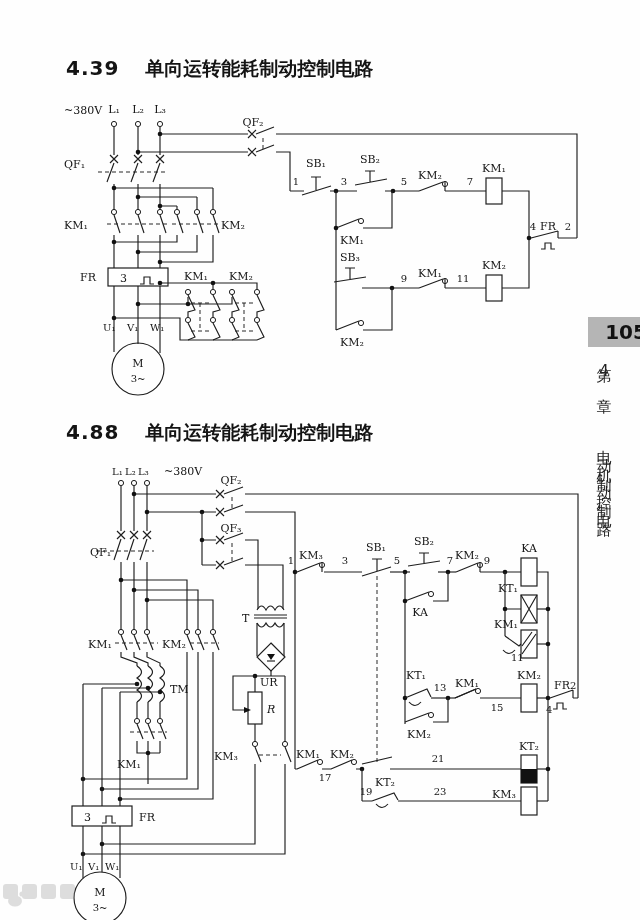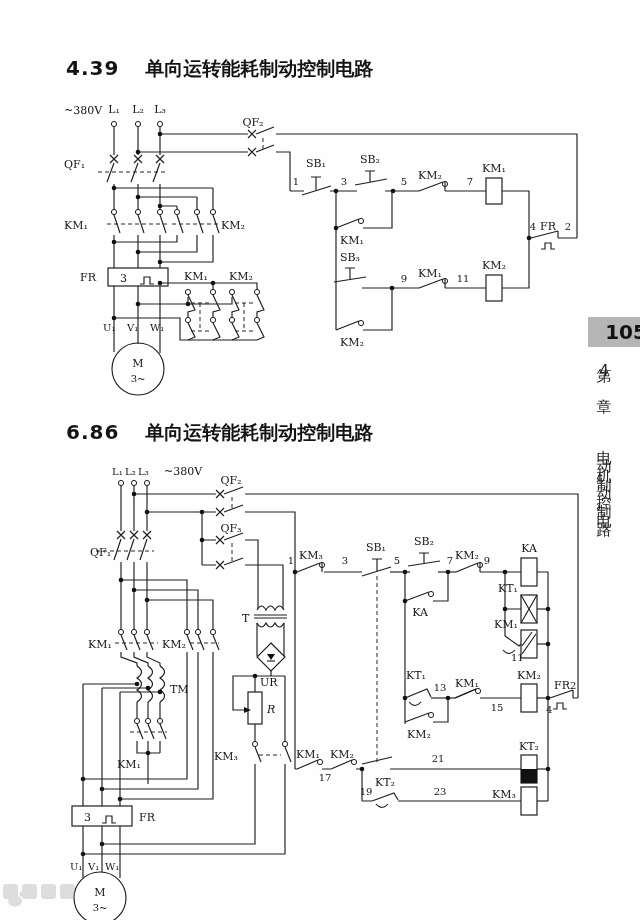--- a/index.html
+++ b/index.html
@@ -34,21 +34,21 @@
 </style>
 </head>
 <body>
 
 <div id="page">
 
   <div class="title" style="top:56px">
     <span class="no">4.39</span><span class="tx">单向运转能耗制动控制电路</span>
   </div>
   <div class="title" style="top:420px">
-    <span class="no">6.86</span><span class="tx">单向运转能耗制动控制电路</span>
+    <span class="no">4.88</span><span class="tx">单向运转能耗制动控制电路</span>
   </div>
 
   <div id="pagetab">105</div>
   <div id="chapter" class="vtext">第4章</div>
   <div id="booktitle" class="vtext">电动机制动控制电路</div>
 
   <svg width="640" height="920" viewBox="0 0 640 920">
     <defs>
       <path id="xm" d="M-4,-4 L4,4 M-4,4 L4,-4"></path>
       <circle id="tc" r="2.6"></circle>

